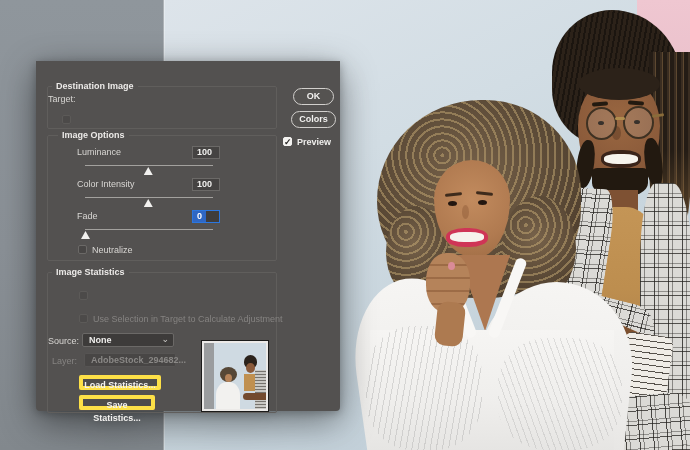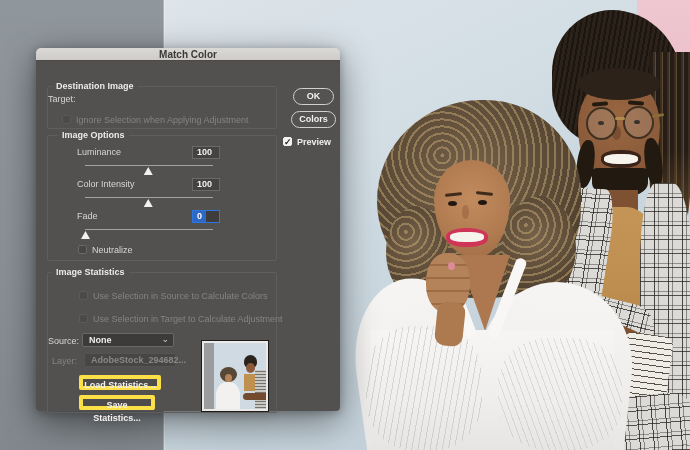--- a/index.html
+++ b/index.html
@@ -211,30 +211,26 @@
     <div class="abs lapel l"></div>
     <div class="abs lapel r"></div>
     <div class="abs pleats-l"></div>
     <div class="abs pleats-r"></div>
     <div class="abs w-fist"></div>
     <div class="abs w-nail"></div>
     <div class="abs w-wrist"></div>
   </div>
 
   <div class="abs dialog">
-    <div class="abs titlebar">
-      <span>Match Color</span>
-    </div>
     <div class="abs dbody">
 
       <div class="group" style="left:11px;top:25px;width:230px;height:43px;"></div>
       <span class="legend" style="left:16px;top:20px;">Destination Image</span>
       <span class="lbl" style="left:12px;top:33px;">Target:</span>
       <span class="cb dis" style="left:26px;top:54px;"></span>
-      <span class="lbl dis" style="left:40px;top:54px;">Ignore Selection when Applying Adjustment</span>
 
       <div class="group" style="left:11px;top:74px;width:230px;height:126px;"></div>
       <span class="legend" style="left:22px;top:69px;">Image Options</span>
 
       <span class="lbl" style="left:41px;top:86px;">Luminance</span>
       <span class="valbox" style="left:156px;top:85px;">100</span>
       <div class="track" style="left:49px;top:104px;width:128px;">
         <span class="sthumb" style="left: calc(49% - 4px);"></span>
       </div>
 
@@ -252,21 +248,20 @@
         <span class="sthumb" style="left: calc(0% - 4px);"></span>
       </div>
 
       <span class="cb" style="left:42px;top:184px;"></span>
       <span class="lbl" style="left:56px;top:184px;">Neutralize</span>
 
       <div class="group" style="left:11px;top:211px;width:230px;height:141px;"></div>
       <span class="legend" style="left:16px;top:206px;">Image Statistics</span>
 
       <span class="cb dis" style="left:43px;top:230px;"></span>
-      <span class="lbl dis" style="left:57px;top:230px;">Use Selection in Source to Calculate Colors</span>
 
       <span class="cb dis" style="left:43px;top:253px;"></span>
       <span class="lbl dis" style="left:57px;top:253px;">Use Selection in Target to Calculate Adjustment</span>
 
       <span class="lbl" style="left:12px;top:275px;">Source:</span>
       <div class="dropdown" style="left:46px;top:272px;width:92px;">
         <span>None</span>
         <span class="chev">⌄</span>
       </div>
 

